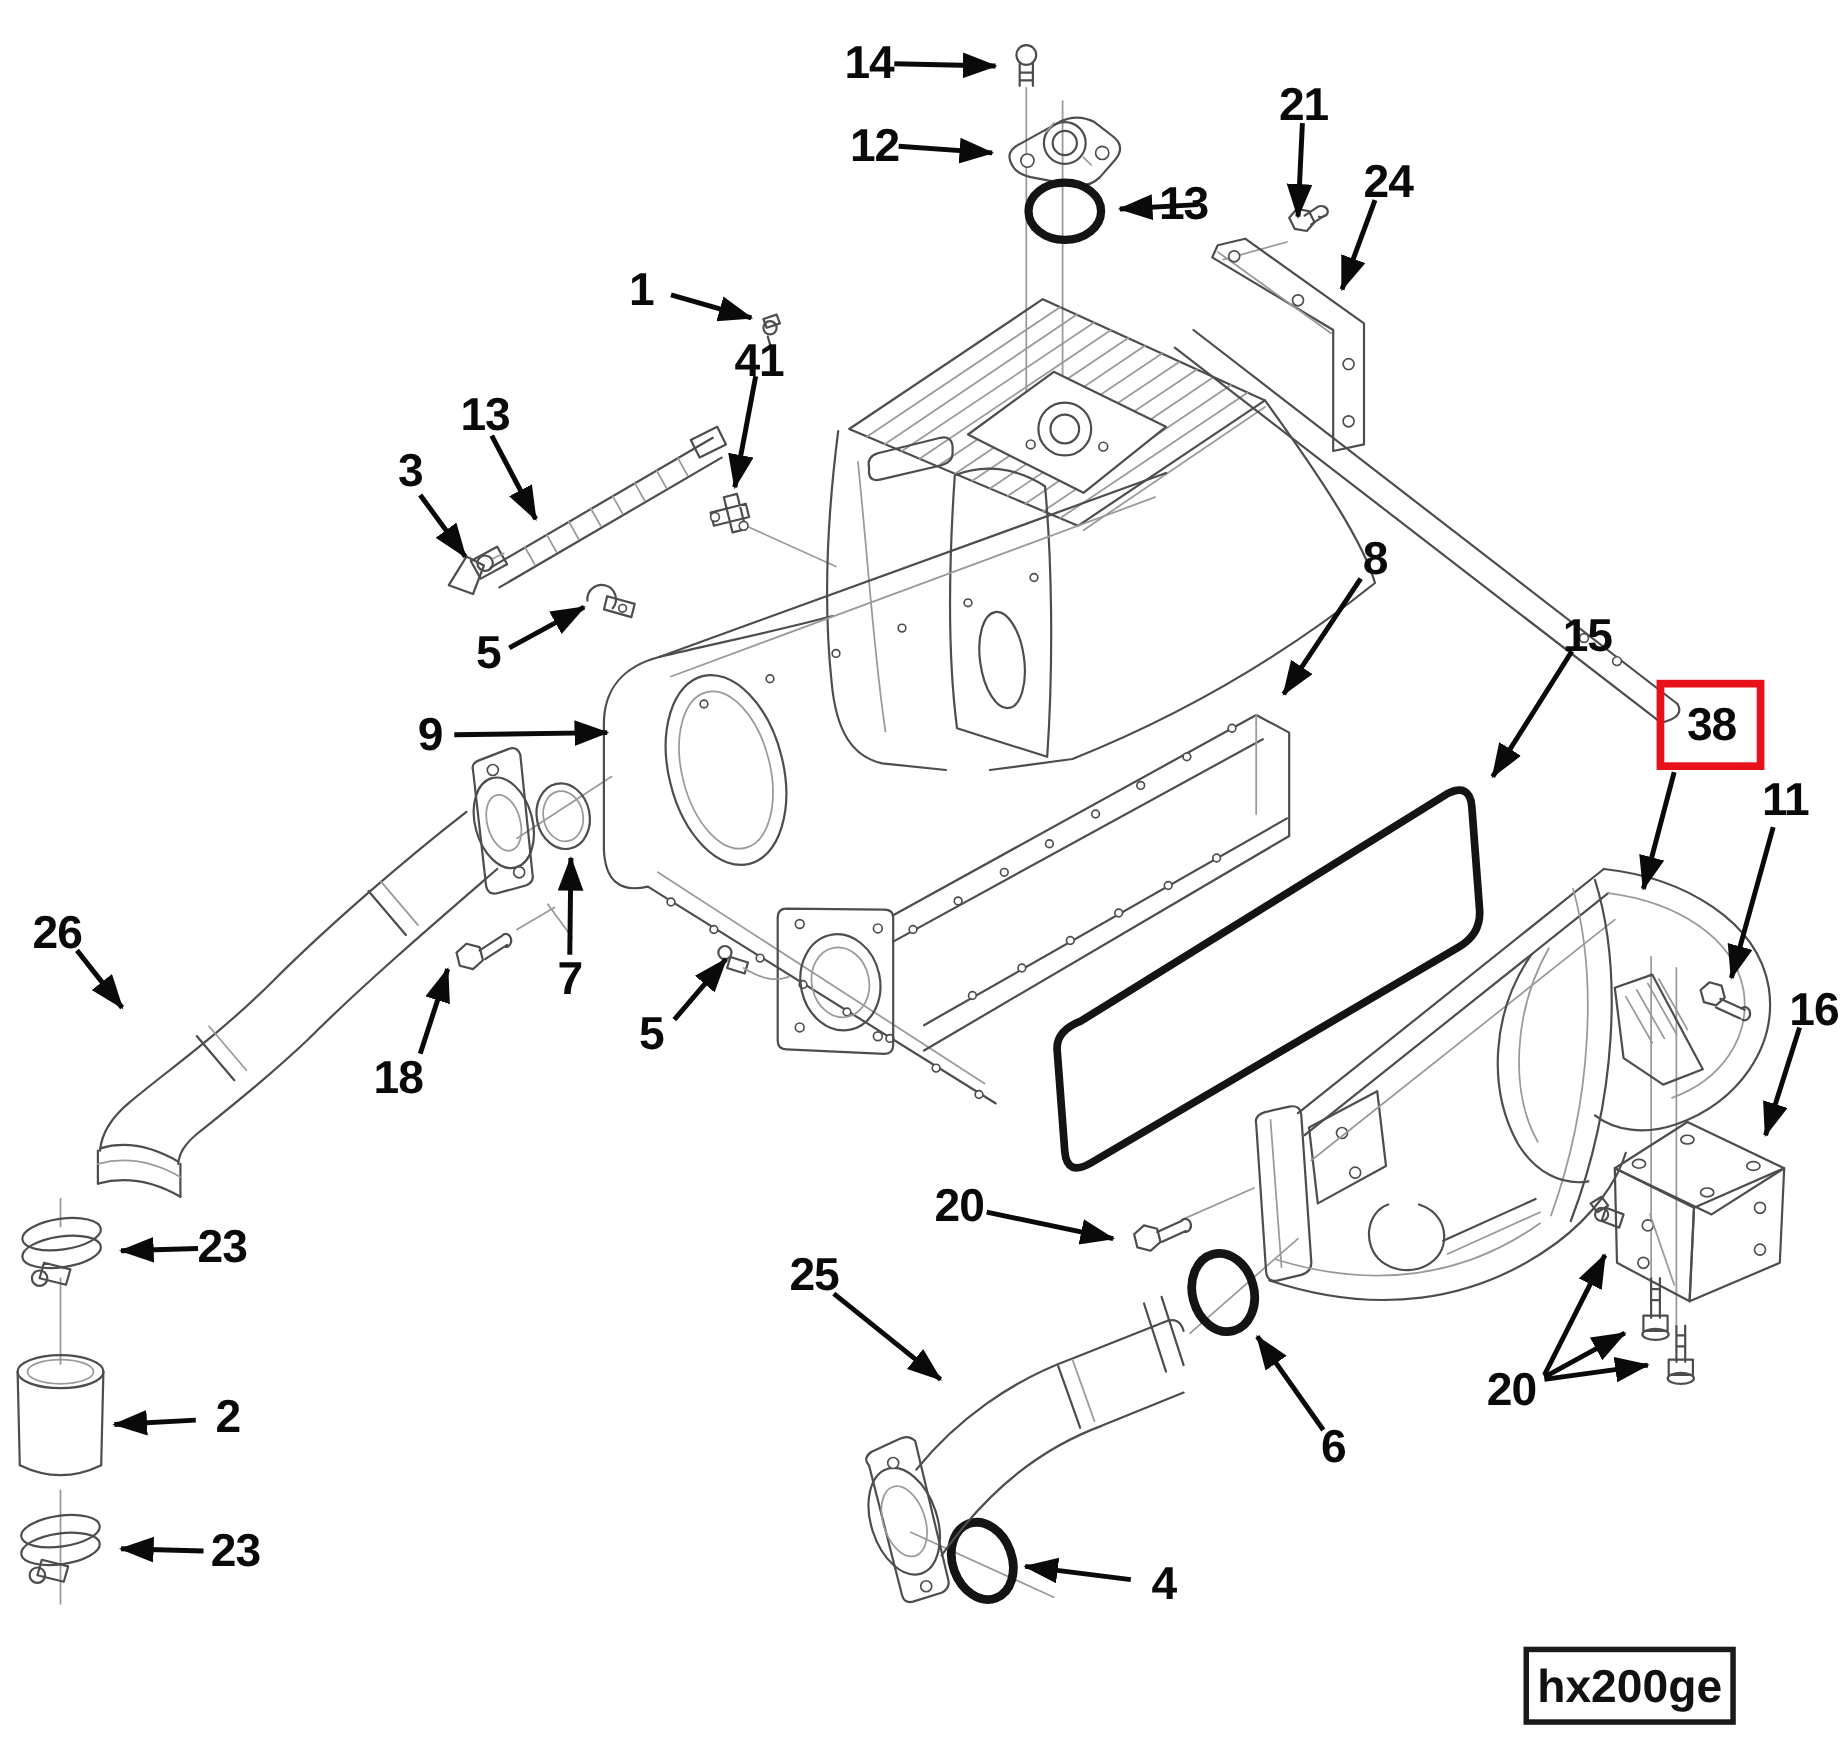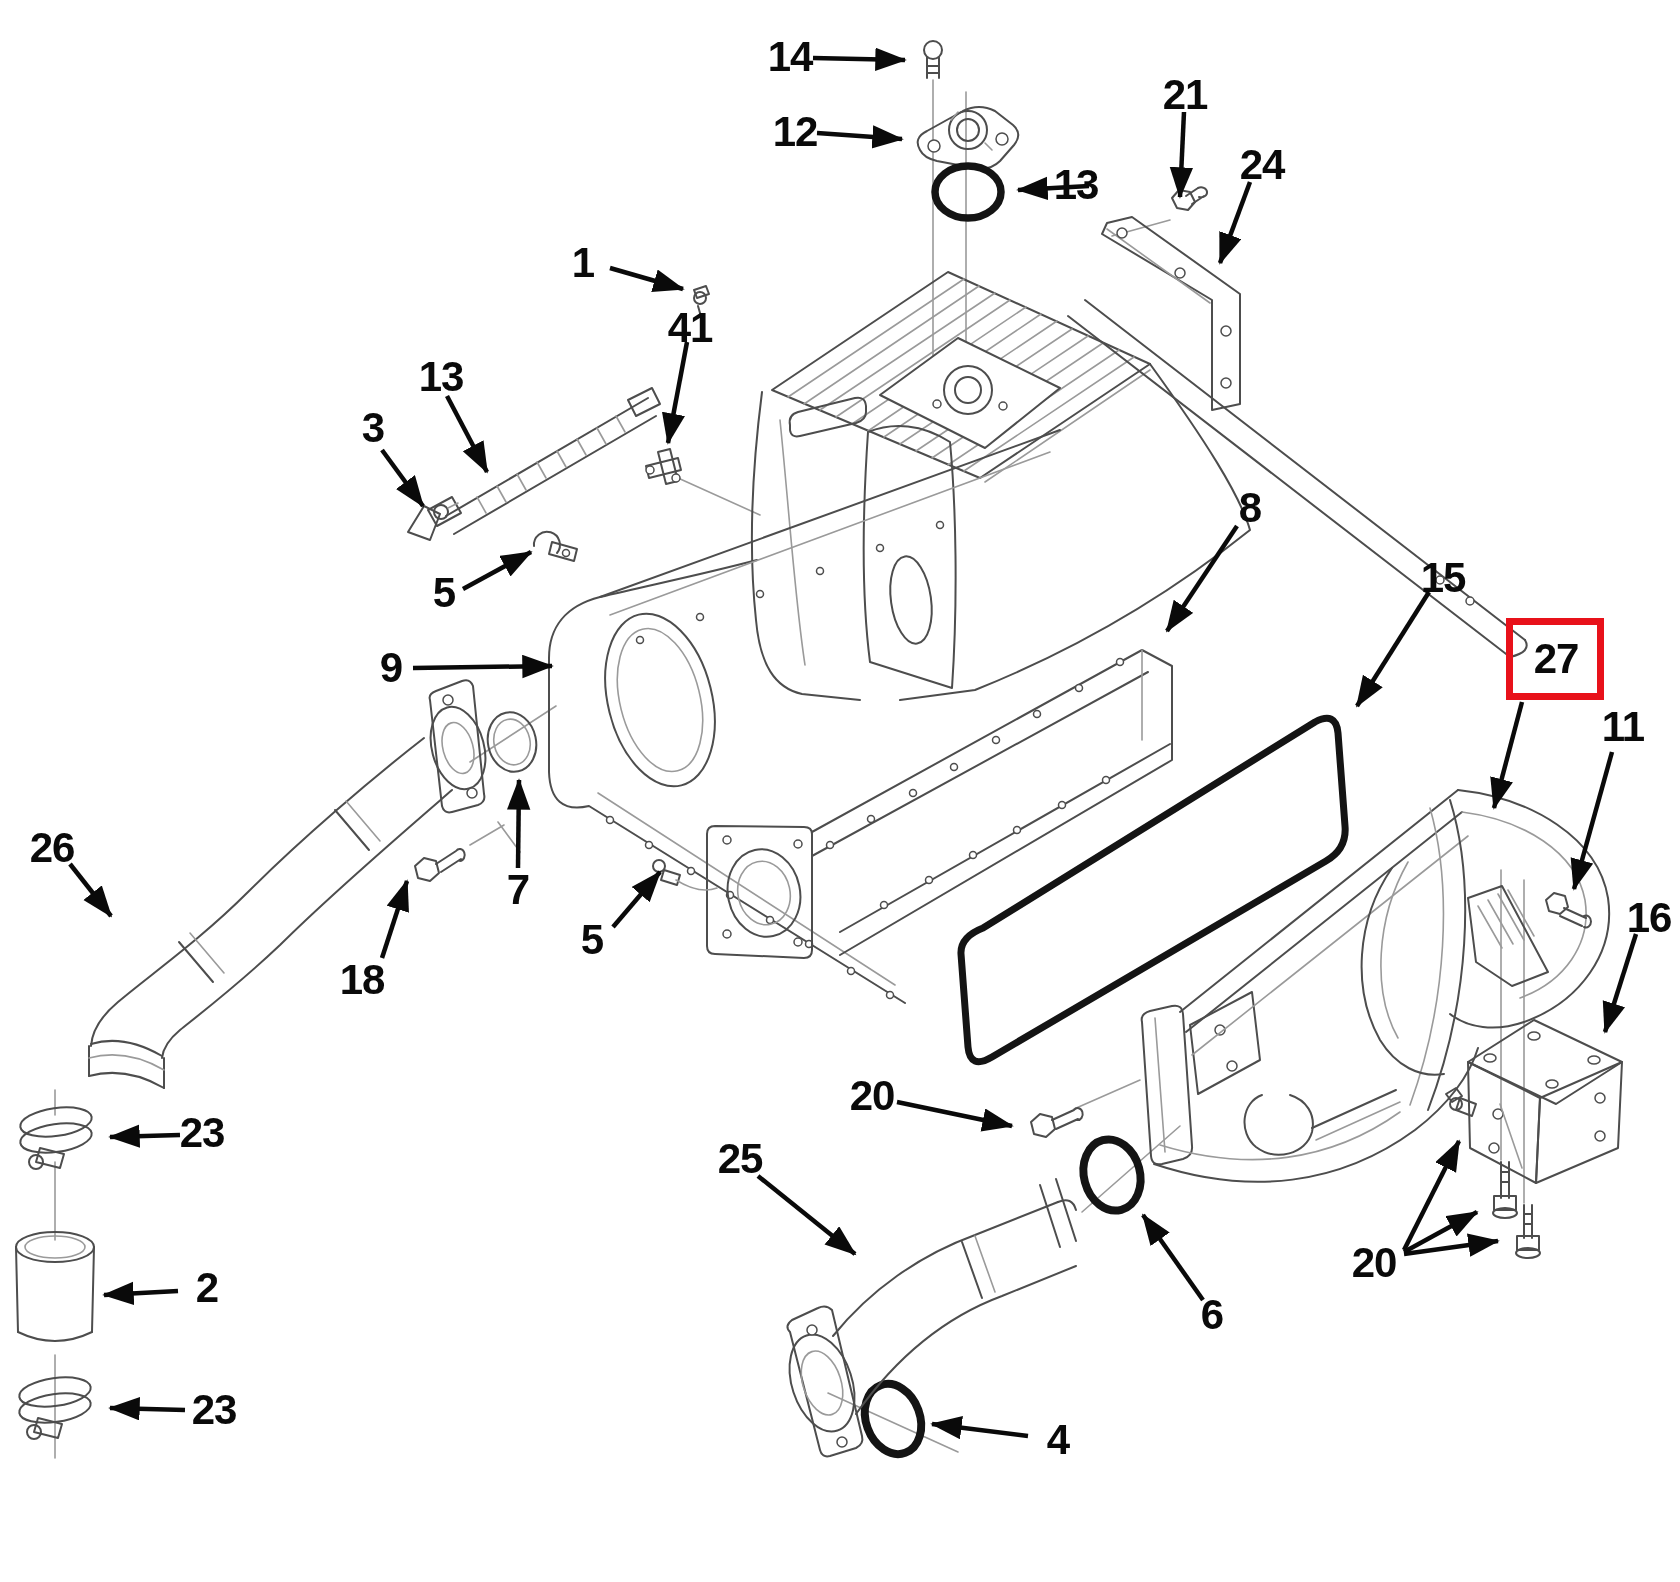--- a/index.html
+++ b/index.html
@@ -376,17 +376,20 @@
   <div class="callout" style="left:362px;top:980px">18</div>
   <div class="callout" style="left:1374px;top:1263px">20</div>
   <div class="callout" style="left:872px;top:1096px">20</div>
   <div class="callout" style="left:1185px;top:95px">21</div>
   <div class="callout" style="left:690px;top:328px">41</div>
   <div class="callout" style="left:202px;top:1133px">23</div>
   <div class="callout" style="left:214px;top:1410px">23</div>
   <div class="callout" style="left:1262px;top:165px">24</div>
   <div class="callout" style="left:740px;top:1159px">25</div>
   <div class="callout" style="left:52px;top:848px">26</div>
-  <div class="callout" style="left:1556px;top:659px">27</div>
+  <div class="callout" style="left:1556px;top:659px">38</div>
 
   <div class="hl-box"></div>
 
+  <div class="code-box">
+    <span>hx200ge</span>
+  </div>
 </div>
 
 </body></html>

